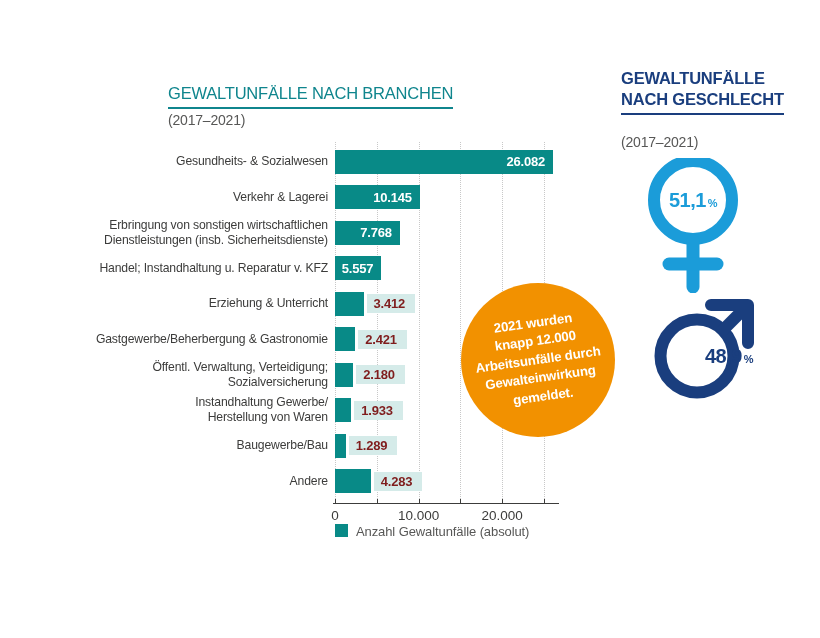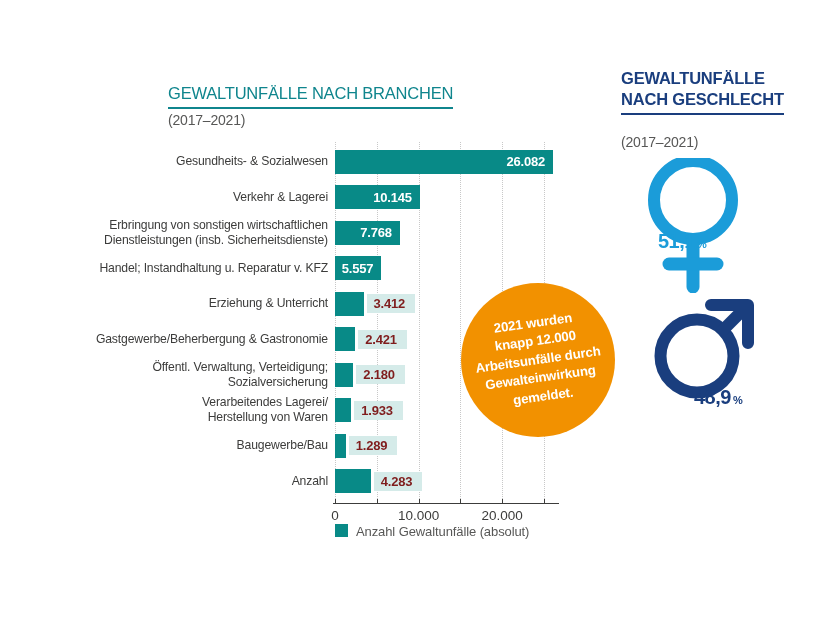--- a/index.html
+++ b/index.html
@@ -79,22 +79,22 @@
   }
   .gender-title .line2 { display: inline-block; border-bottom: 2px solid #1a3e7e; padding-bottom: 3px; text-align: right; }
   .gender-title span { display: block; white-space: nowrap; }
   .gender-subtitle {
     position: absolute; left: 621px; top: 134px;
     font-size: 14px; color: #575756; letter-spacing: -0.2px;
   }
   .female-svg { position: absolute; left: 645px; top: 158px; z-index: 1; }
   .male-svg   { position: absolute; left: 648px; top: 293px; z-index: 1; }
   .pct {
-    position: absolute; width: 70px; text-align: left;
-    font-weight: bold; font-size: 20px; letter-spacing: -0.5px; z-index: 2; margin-top: 41px;
+    position: absolute; width: 70px; text-align: center;
+    font-weight: bold; font-size: 20px; letter-spacing: -0.5px; z-index: 2;
   }
   .pct .unit { font-size: 11px; font-weight: bold; margin-left: 2px; }
   .female-pct { left: 658px; top: 189px; color: #1b9cd9; }
   .male-pct   { left: 694px; top: 345px; color: #1a3e7e; }
 </style>
 </head>
 <body>
 
 <div class="canvas">
 
@@ -183,42 +183,42 @@
           <span>Sozialversicherung</span>
         </div>
       <div class="bar-area">
           <div class="bar" style="width: 18.2px;"></div>
           <span class="chip">2.180</span>
         </div>
     </div>
 
     <div class="chart-row">
       <div class="category-label">
-          <span>Verarbeitendes Lagerei/</span>
+          <span>Instandhaltung Gewerbe/</span>
           <span>Herstellung von Waren</span>
         </div>
       <div class="bar-area">
           <div class="bar" style="width: 16.2px;"></div>
           <span class="chip">1.933</span>
         </div>
     </div>
 
     <div class="chart-row">
       <div class="category-label">
           <span>Baugewerbe/Bau</span>
         </div>
       <div class="bar-area">
           <div class="bar" style="width: 10.8px;"></div>
           <span class="chip">1.289</span>
         </div>
     </div>
 
     <div class="chart-row">
       <div class="category-label">
-          <span>Anzahl</span>
+          <span>Andere</span>
         </div>
       <div class="bar-area">
           <div class="bar" style="width: 35.8px;"></div>
           <span class="chip">4.283</span>
         </div>
     </div>
 
   </div>
 
   <div class="x-axis-line"></div>

